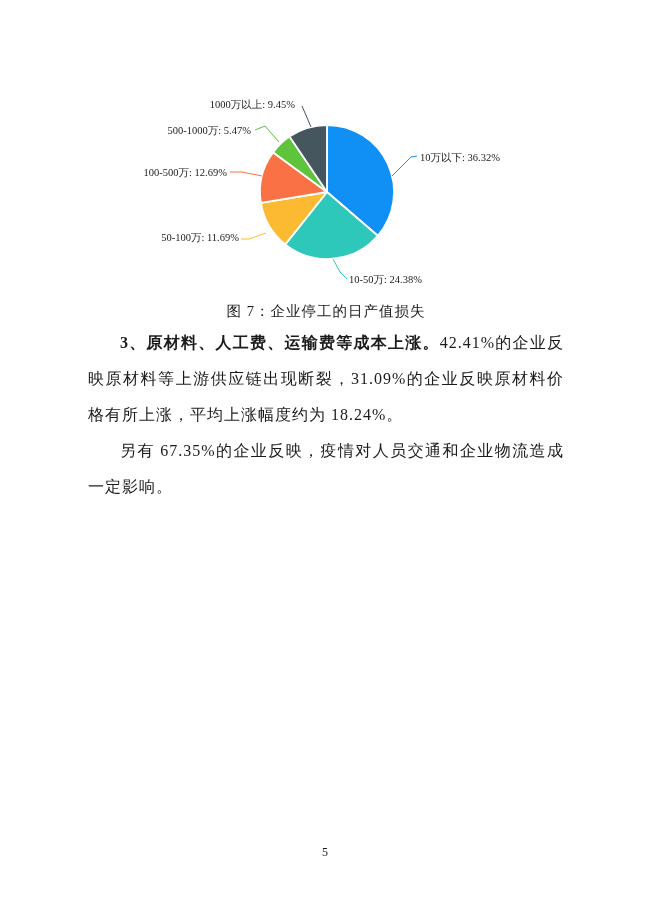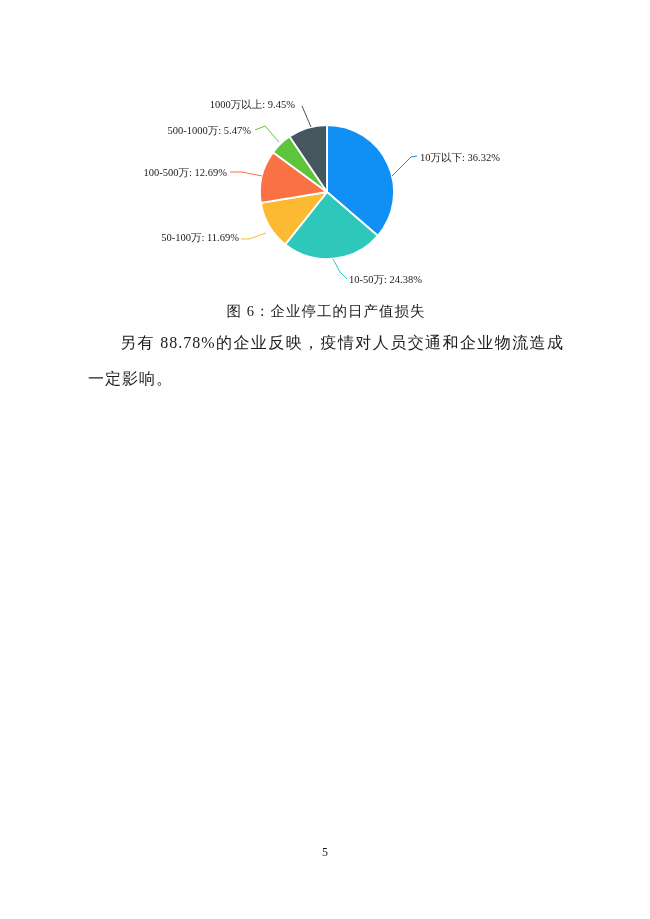--- a/index.html
+++ b/index.html
@@ -71,21 +71,22 @@
         <text x="227" y="176" text-anchor="end">100-500万: 12.69%</text>
         <path d="M 327 192 L 272.99 152.35 A 67 67 0 0 1 289.51 136.47 Z" fill="#5ec43c" stroke="#ffffff" stroke-width="1.8" stroke-linejoin="round"></path>
         <polyline points="279,142 265,126 255,130" fill="none" stroke="#5ec43c" stroke-width="1"></polyline>
         <text x="251" y="134" text-anchor="end">500-1000万: 5.47%</text>
         <path d="M 327 192 L 289.51 136.47 A 67 67 0 0 1 327.00 125.00 Z" fill="#45565f" stroke="#ffffff" stroke-width="1.8" stroke-linejoin="round"></path>
         <polyline points="311,127 302,106" fill="none" stroke="#45565f" stroke-width="1"></polyline>
         <text x="295" y="108" text-anchor="end">1000万以上: 9.45%</text>
       </svg>
   </figure>
 
-  <div class="figure-caption">图 6：企业停工的日产值损失</div>
+  <div class="figure-caption">图 7：企业停工的日产值损失</div>
 
   <div class="body-text">
-    <p>另有 88.78%的企业反映，疫情对人员交通和企业物流造成一定影响。</p>
+    <p><span class="lead-bold">3、原材料、人工费、运输费等成本上涨。</span><span>42.41%的企业反映原材料等上游供应链出现断裂，31.09%的企业反映原材料价格有所上涨，平均上涨幅度约为 18.24%。</span></p>
+    <p>另有 67.35%的企业反映，疫情对人员交通和企业物流造成一定影响。</p>
   </div>
 
   <div class="page-number">5</div>
 
 </div>
 
 </body></html>

